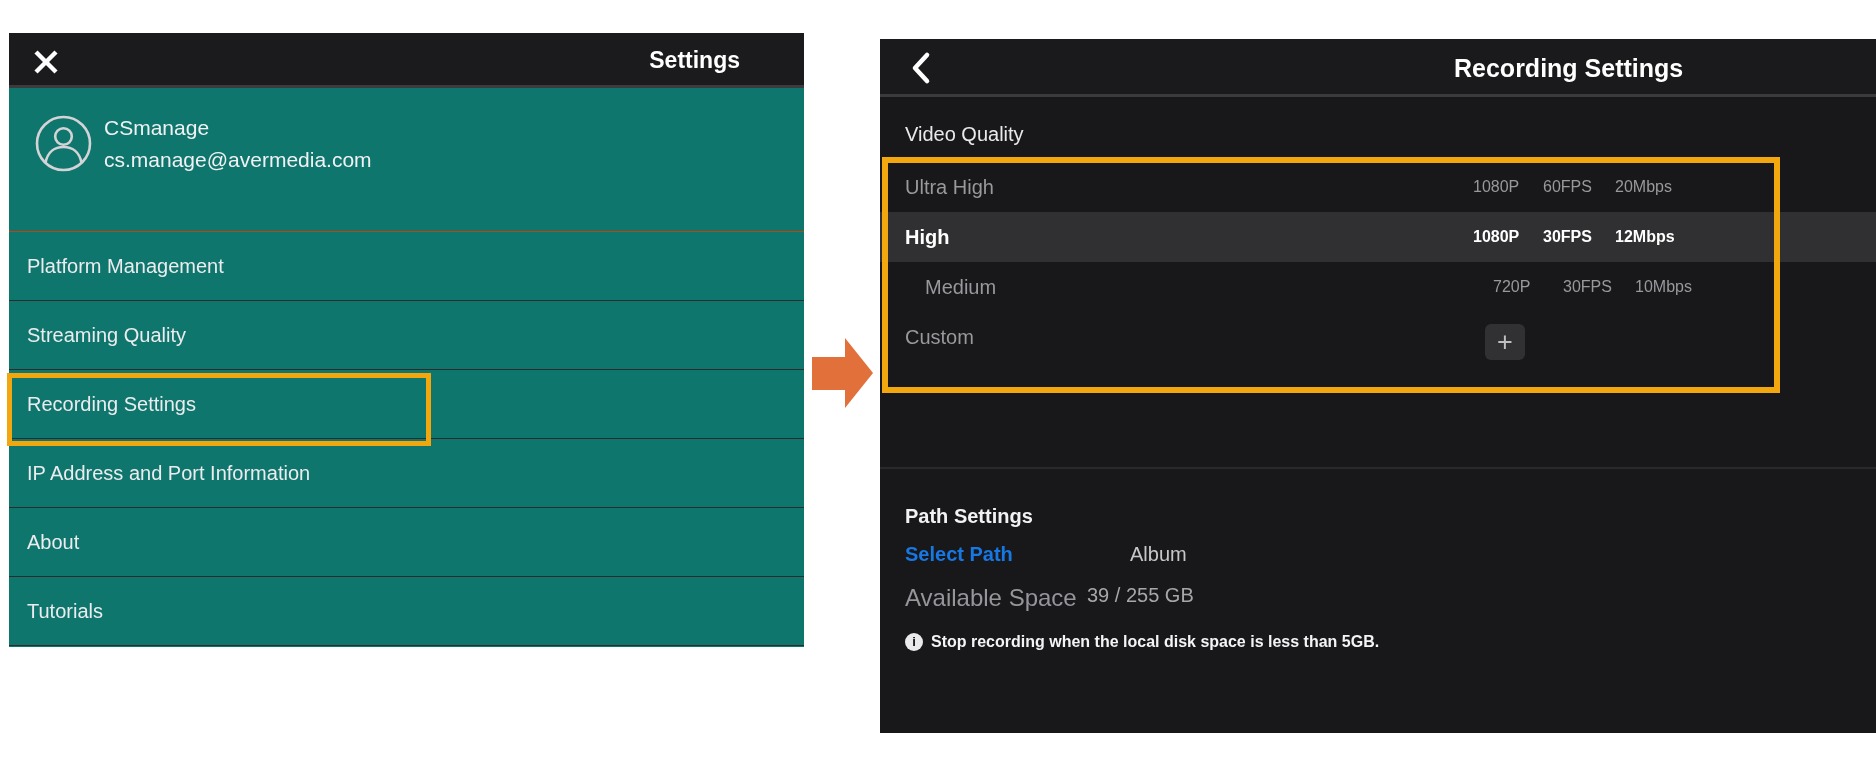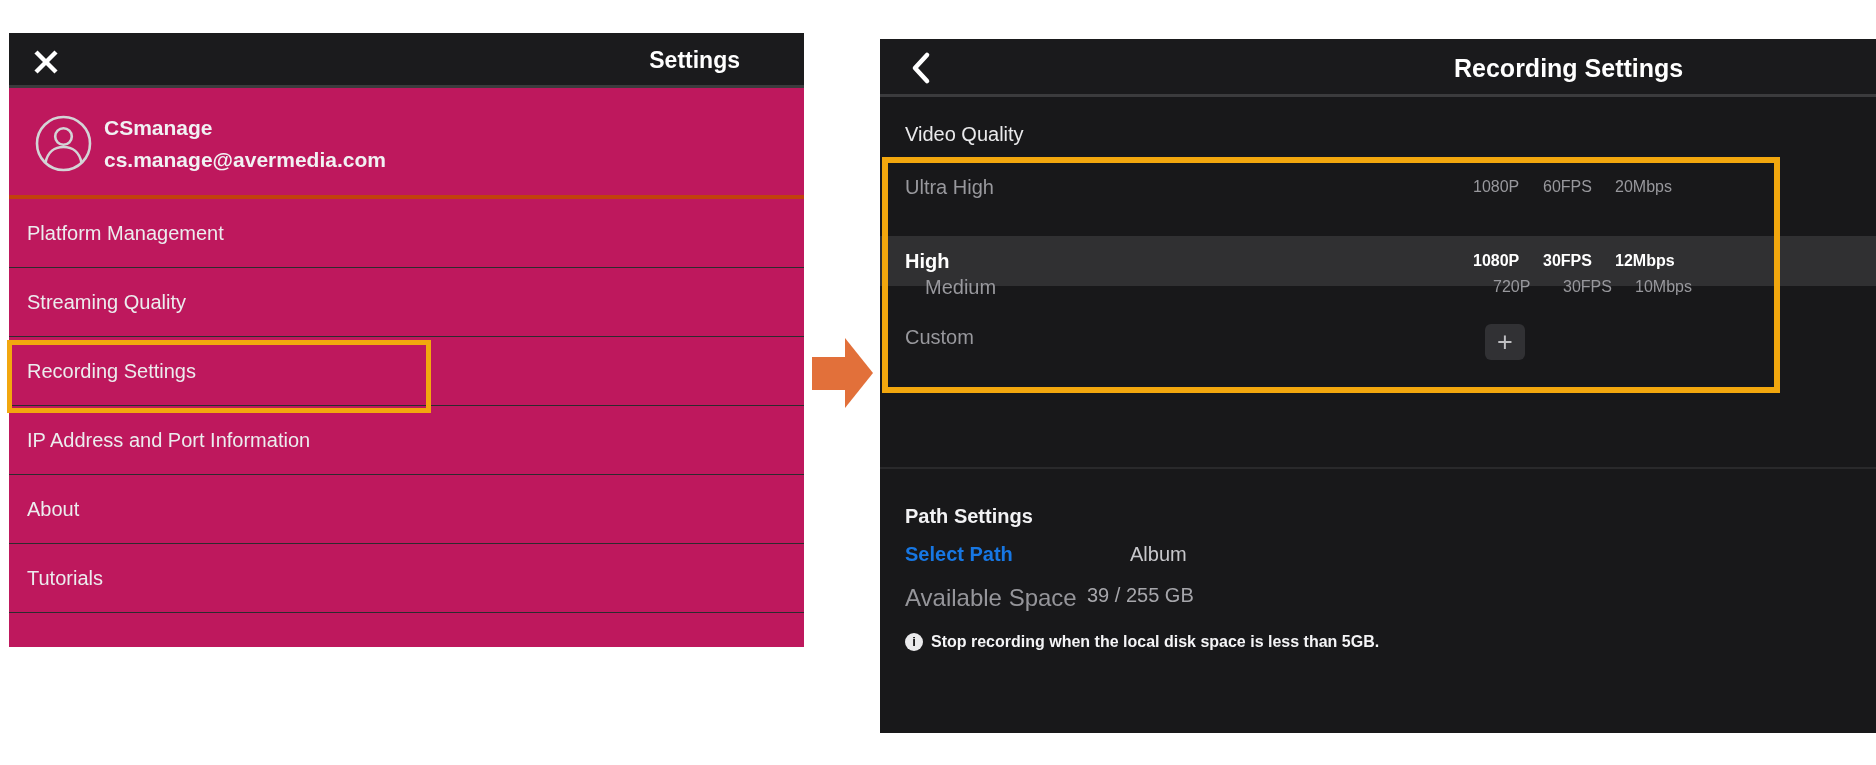--- a/index.html
+++ b/index.html
@@ -1,28 +1,28 @@
 <!DOCTYPE html>
 <html><head>
 <meta charset="utf-8">
 <style>
   * { margin:0; padding:0; box-sizing:border-box; }
   html,body { width:1876px; height:765px; background:#ffffff;
     font-family:"Liberation Sans","DejaVu Sans",sans-serif; position:relative; overflow:hidden; }
 
   
-  .panel { position:absolute; background:#be185d; }
+  .panel { position:absolute; background:#0f766e; }
   #left-panel { left:9px; top:33px; width:795px; height:614px; }
   .lheader { position:relative; height:55px; border-bottom:3px solid #3b3b3d; background:#1b1b1d; }
   .close-btn { position:absolute; left:24px; top:13px; width:32px; height:32px;
     background:none; border:none; cursor:pointer; }
   .lheader .title { position:absolute; right:64px; top:0; line-height:55px;
     color:#fff; font-size:23px; font-weight:bold; }
 
-  .profile { position:relative; height:111px; border-bottom:4px solid #c2410c;font-weight:bold; }
+  .profile { position:relative; height:144px; border-bottom:1px solid #c2410c; }
   .avatar { position:absolute; left:26px; top:27px; width:57px; height:57px; }
   .profile-name  { position:absolute; left:95px; top:28px;  color:#f1f1f3; font-size:21px; }
   .profile-email { position:absolute; left:95px; top:60px;  color:#f1f1f3; font-size:21px; }
 
   .menu-item { position:relative; height:69px; border-bottom:1px solid #2c2c2e; cursor:pointer; }
   .menu-label { position:absolute; left:18px; top:0; line-height:69px; color:#ececee; font-size:20px; }
   .hl-box { display:none; }
   .menu-item.highlighted .hl-box { display:block; position:absolute; left:-2px; top:3px;
     width:424px; height:73px; border:5px solid #F2A70E; pointer-events:none; z-index:6; }
 
@@ -150,21 +150,21 @@
   <span class="vq-label">Video Quality</span>
 
   <div id="quality-rows">
       <div class="qrow" style="top: 123px;">
     <span class="q-name">Ultra High</span>
     <span class="q-val col-res">1080P</span>
     <span class="q-val col-fps">60FPS</span>
     <span class="q-val col-bit">20Mbps</span>
 
   </div>
-      <div class="qrow selected" style="top: 173px; margin-top: 24px;">
+      <div class="qrow selected" style="top: 173px;">
     <span class="q-name">High</span>
     <span class="q-val col-res">1080P</span>
     <span class="q-val col-fps">30FPS</span>
     <span class="q-val col-bit">12Mbps</span>
 
   </div>
       <div class="qrow" style="top: 223px; margin-left: 20px;">
     <span class="q-name">Medium</span>
     <span class="q-val col-res">720P</span>
     <span class="q-val col-fps">30FPS</span>

